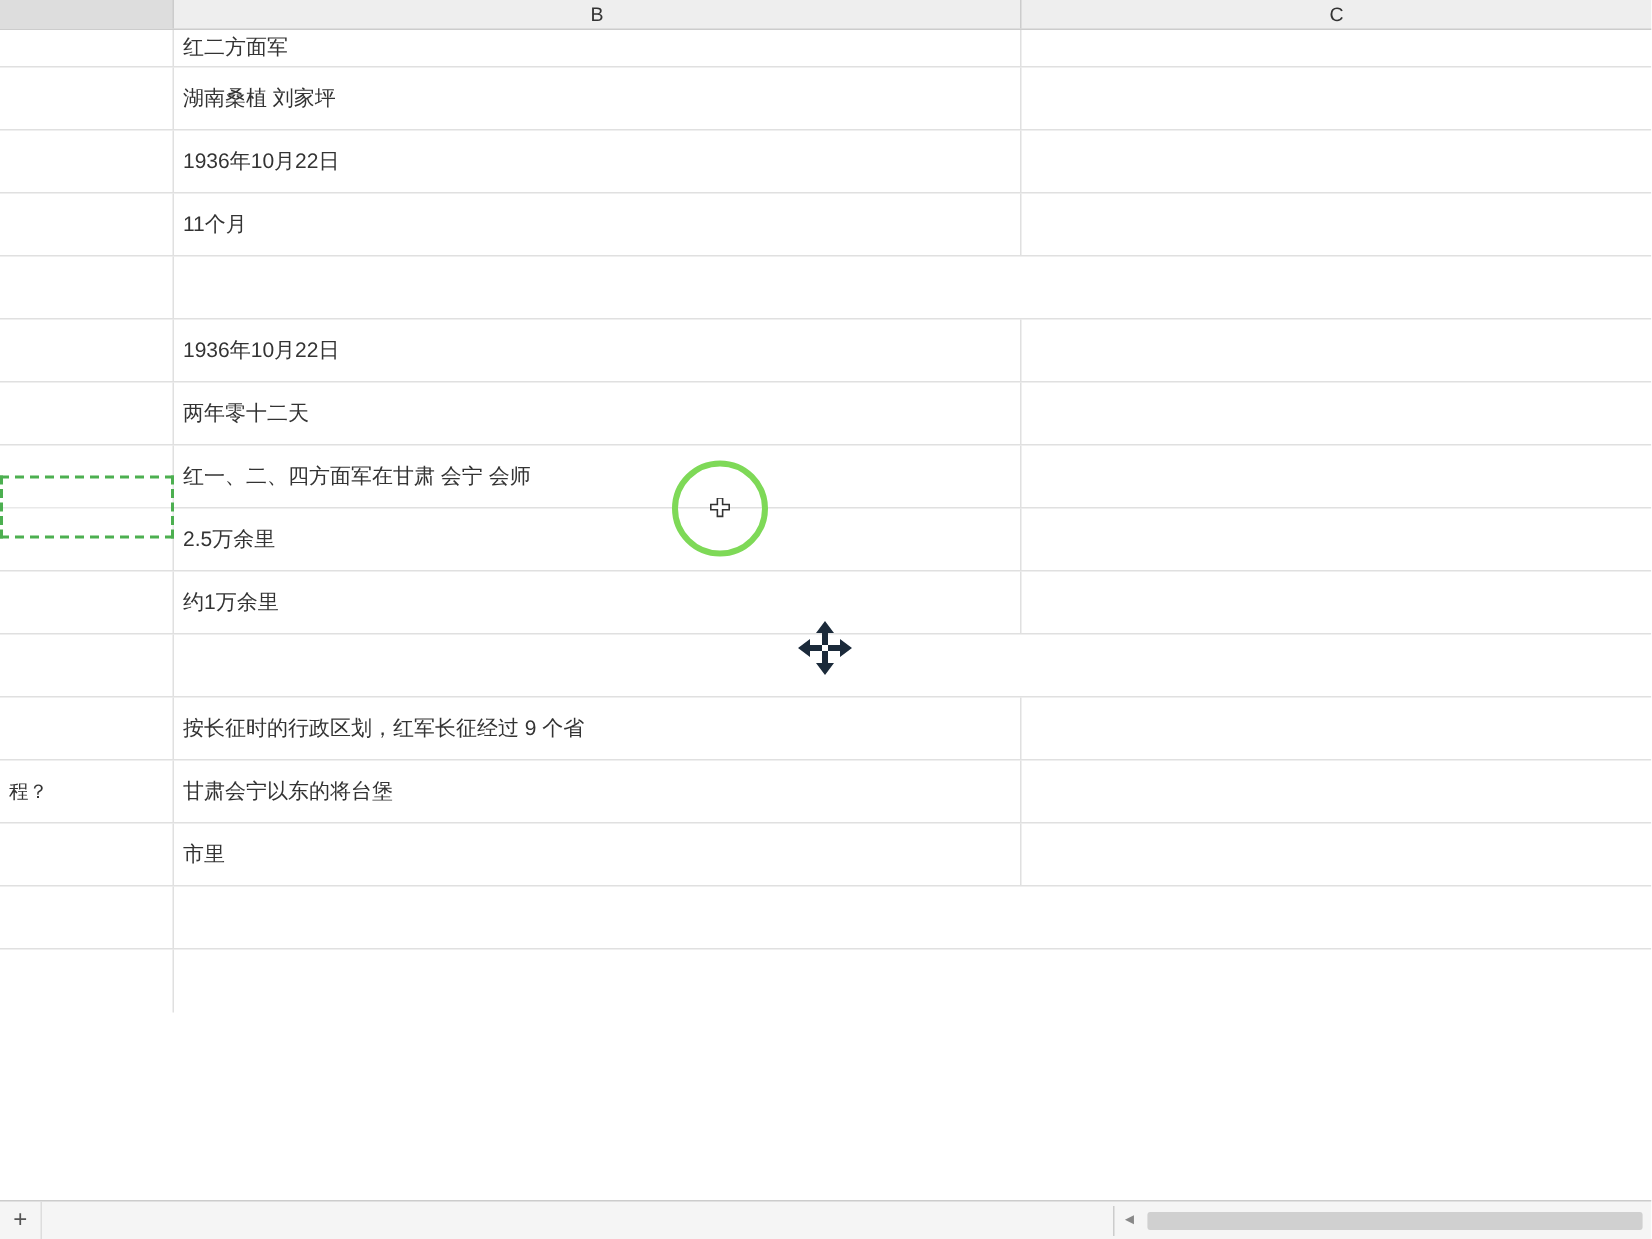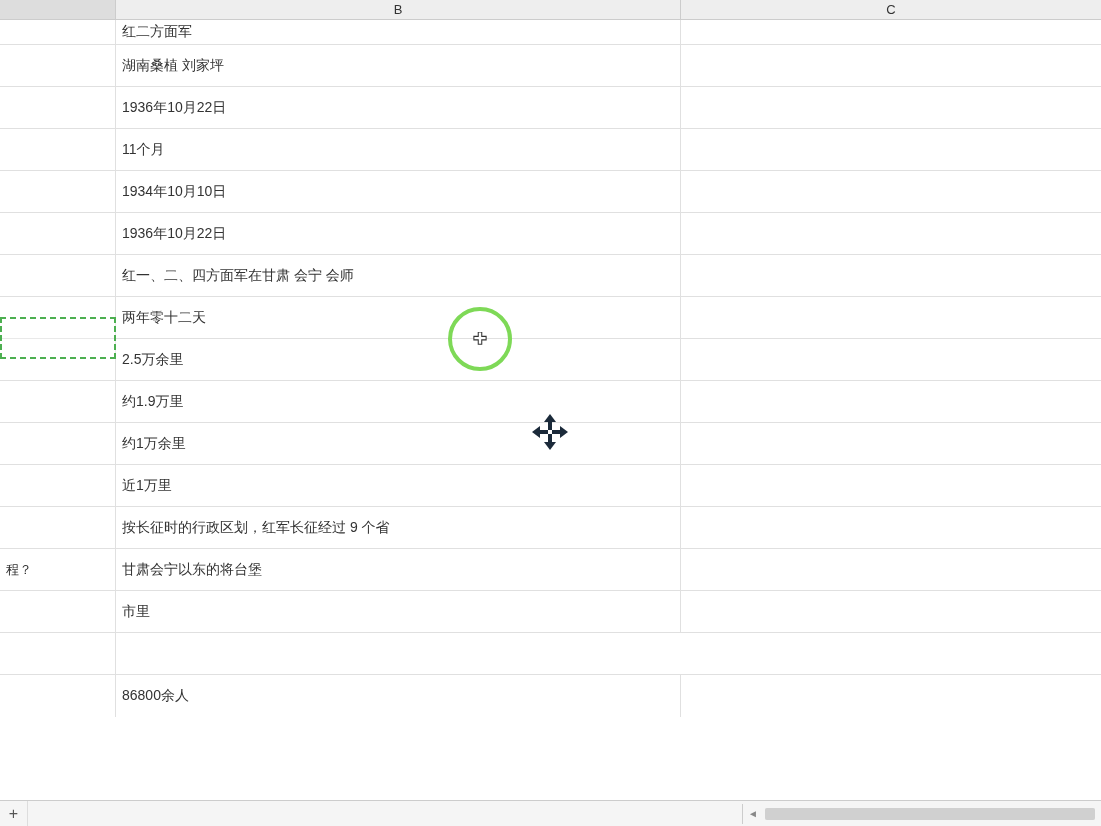--- a/index.html
+++ b/index.html
@@ -199,56 +199,49 @@
       <div class="cell-b">1936年10月22日</div>
       <div class="cell-c"></div>
     </div>
     <div class="row">
       <div class="cell-a"></div>
       <div class="cell-b">11个月</div>
       <div class="cell-c"></div>
     </div>
     <div class="row">
       <div class="cell-a"></div>
-      <div class="cell-b">1934年10月10日</div>
       <div class="cell-c"></div>
     </div>
     <div class="row">
       <div class="cell-a"></div>
       <div class="cell-b">1936年10月22日</div>
       <div class="cell-c"></div>
     </div>
     <div class="row">
       <div class="cell-a"></div>
+      <div class="cell-b">两年零十二天</div>
+      <div class="cell-c"></div>
+    </div>
+    <div class="row">
+      <div class="cell-a"></div>
       <div class="cell-b">红一、二、四方面军在甘肃  会宁  会师</div>
       <div class="cell-c"></div>
     </div>
     <div class="row">
       <div class="cell-a"></div>
-      <div class="cell-b">两年零十二天</div>
-      <div class="cell-c"></div>
-    </div>
-    <div class="row">
-      <div class="cell-a"></div>
       <div class="cell-b">2.5万余里</div>
       <div class="cell-c"></div>
     </div>
     <div class="row">
       <div class="cell-a"></div>
-      <div class="cell-b">约1.9万里</div>
-      <div class="cell-c"></div>
-    </div>
-    <div class="row">
-      <div class="cell-a"></div>
       <div class="cell-b">约1万余里</div>
       <div class="cell-c"></div>
     </div>
     <div class="row">
       <div class="cell-a"></div>
-      <div class="cell-b">近1万里</div>
       <div class="cell-c"></div>
     </div>
     <div class="row">
       <div class="cell-a"></div>
       <div class="cell-b">按长征时的行政区划，红军长征经过 9 个省</div>
       <div class="cell-c"></div>
     </div>
     <div class="row">
       <div class="cell-a">程？</div>
       <div class="cell-b">甘肃会宁以东的将台堡</div>
@@ -258,21 +251,20 @@
       <div class="cell-a"></div>
       <div class="cell-b">市里</div>
       <div class="cell-c"></div>
     </div>
     <div class="row">
       <div class="cell-a"></div>
       <div class="cell-c"></div>
     </div>
     <div class="row" style="border-bottom:none">
       <div class="cell-a"></div>
-      <div class="cell-b">86800余人</div>
       <div class="cell-c"></div>
     </div>
 
     <div class="selected-a"></div>
 
     <div class="circle-cursor">
       <svg viewBox="0 0 16 16" width="14" height="14">
         <path d="M6 0 h4 v5 h5 v4 h-5 v5 h-4 v-5 h-5 v-4 h5 z" fill="#fff" stroke="#333" stroke-width="1.2"></path>
       </svg>
     </div>

